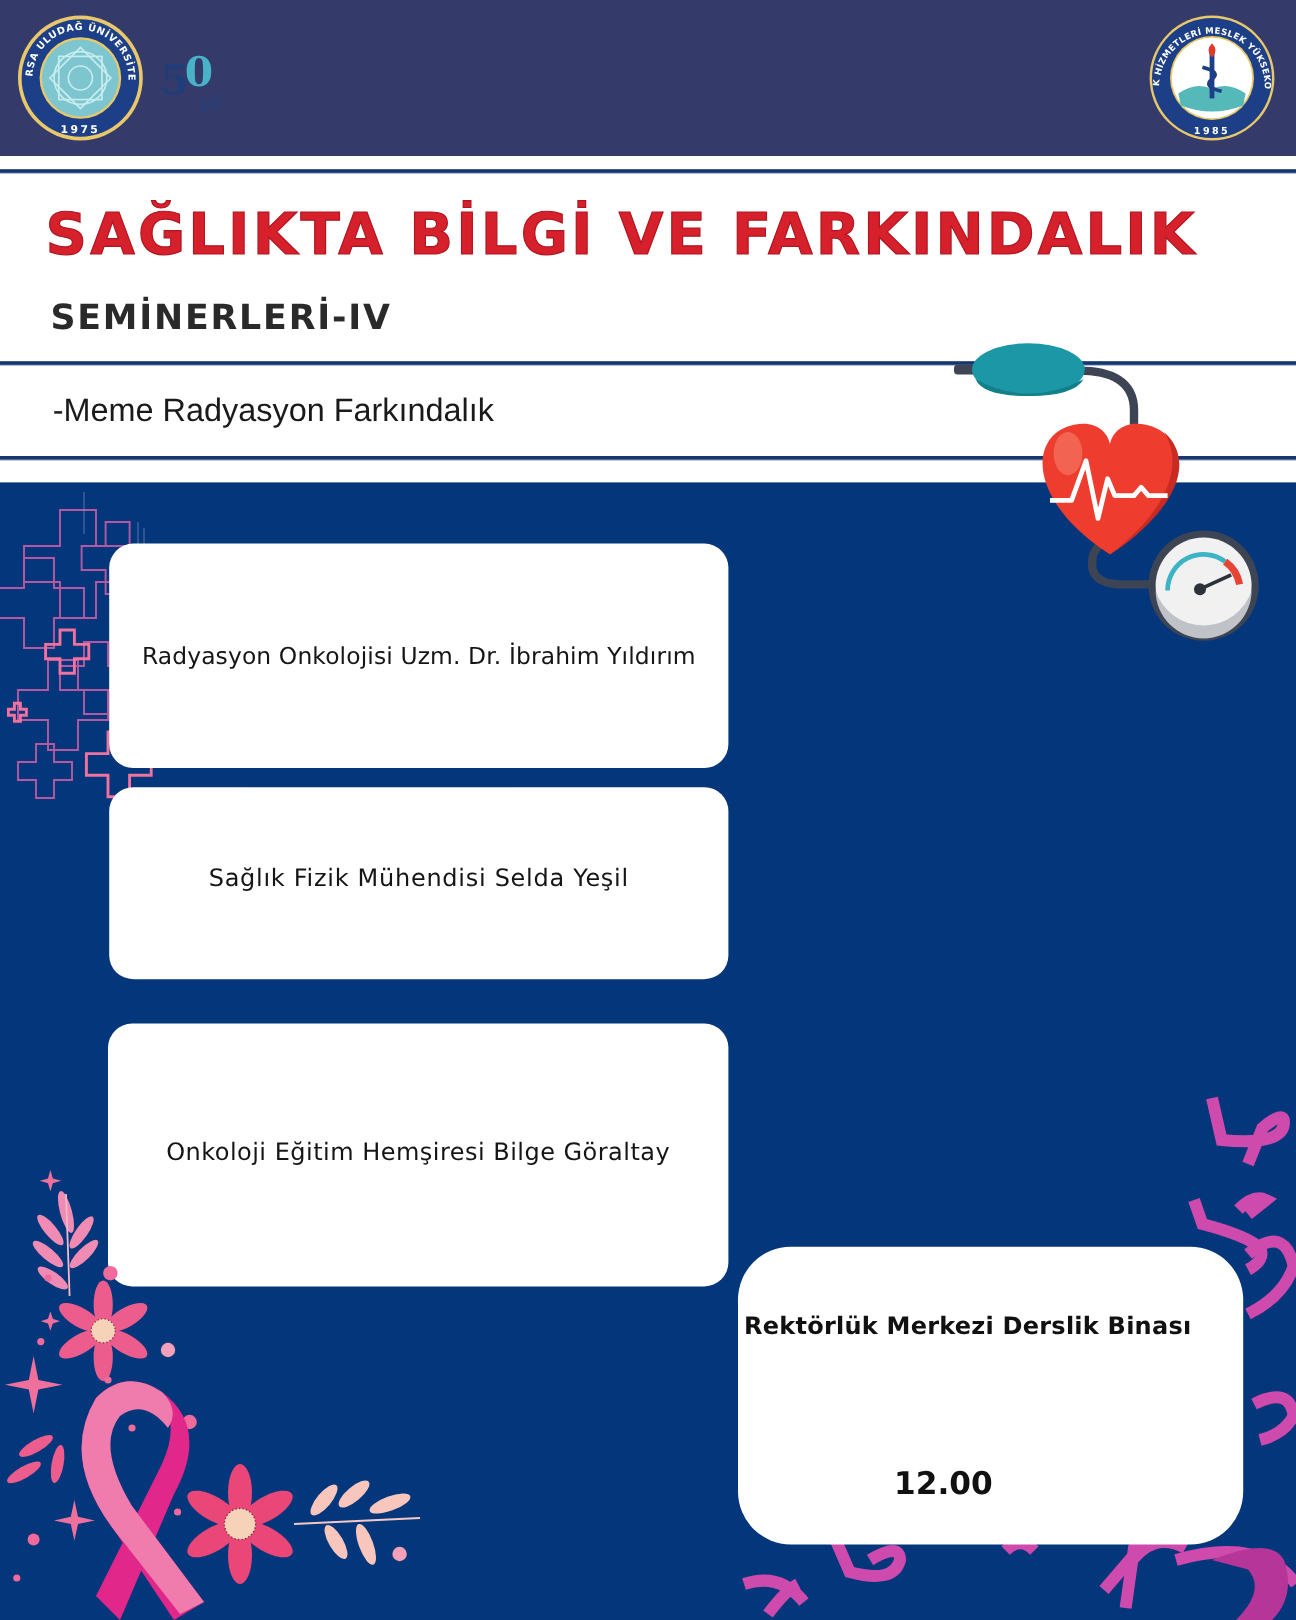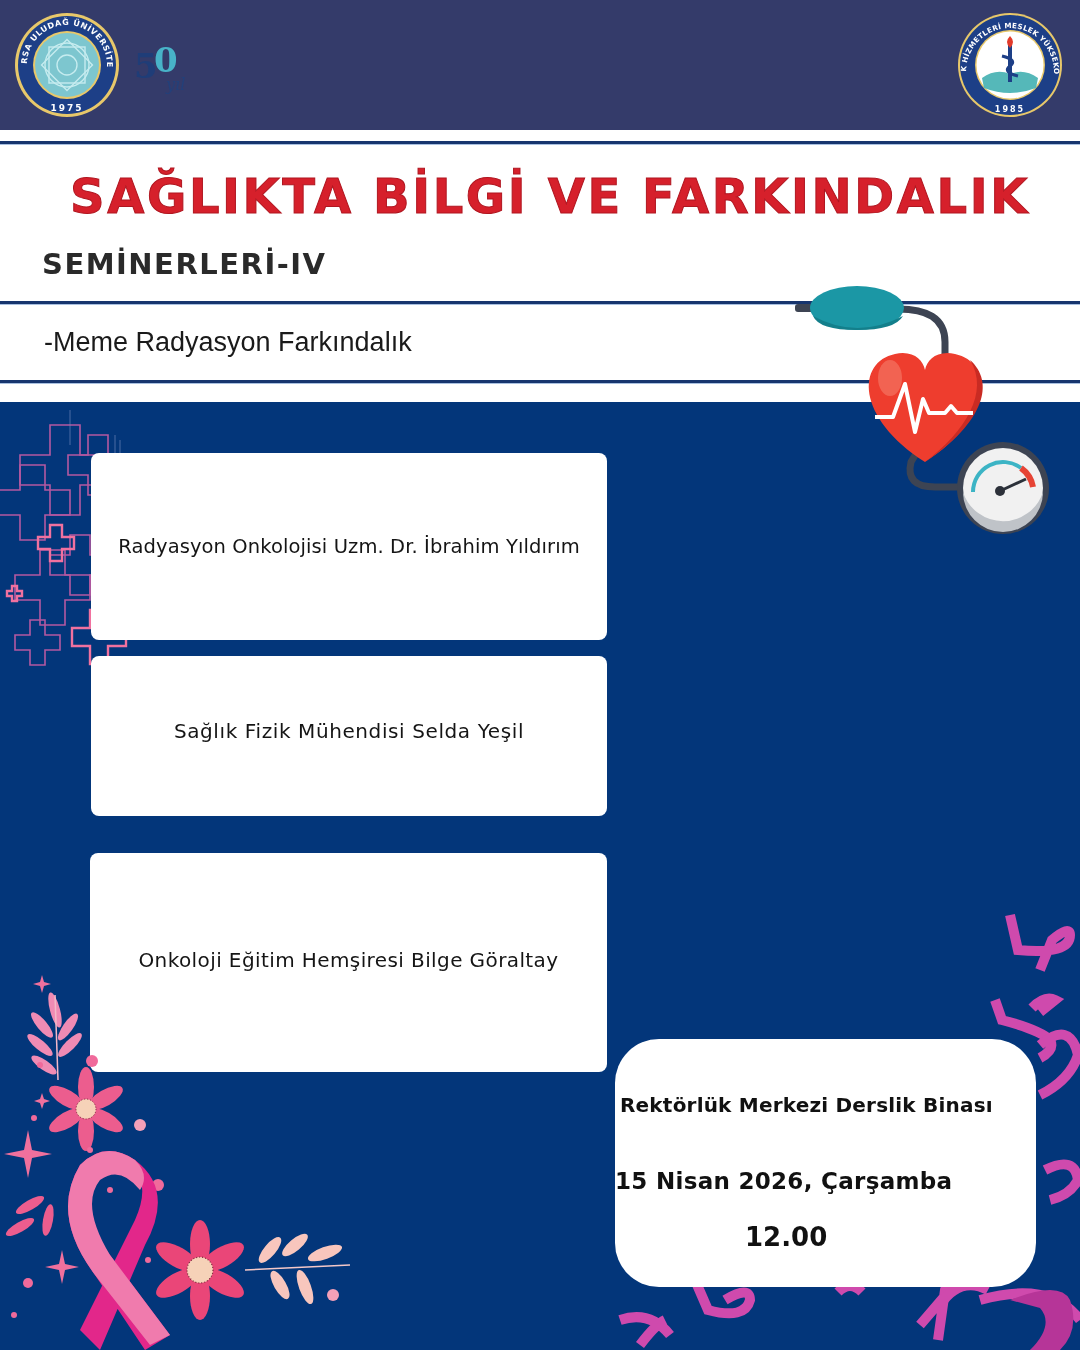--- a/index.html
+++ b/index.html
@@ -16,39 +16,39 @@
   .white-band { position: absolute; left: 0; top: 130px; width: 1080px; height: 272px; background: #ffffff; }
   .hline { position: absolute; left: 0; width: 1080px; height: 3px; background: #17356e; box-shadow: 0 1px 0 #a9c0e0; }
   .hl1 { top: 141px; }
   .hl2 { top: 301px; }
   .hl3 { top: 380px; }
 
   .title-main {
     position: absolute; left: 38px; top: 168px; width: 1010px;
     font-family: "DejaVu Sans", sans-serif; font-weight: bold;
     font-size: 48px; letter-spacing: 2.6px; color: #d6202b;
-    -webkit-text-stroke: 1px #b01620; white-space: nowrap; margin-left: 32px;
+    -webkit-text-stroke: 1px #b01620; white-space: nowrap;
   }
   .title-sub {
     position: absolute; left: 42px; top: 247px;
     font-family: "DejaVu Sans", sans-serif; font-weight: bold;
     font-size: 29px; letter-spacing: 1.5px; color: #2a2a2a;
     white-space: nowrap;
   }
   .topic {
     position: absolute; left: 44px; top: 327px;
     font-family: "Liberation Sans", sans-serif; font-size: 27px; color: #1a1a1a;
     white-space: nowrap;
   }
 
   .deco { position: absolute; }
   .deco svg { display: block; }
 
   .card {
-    position: absolute; background: #ffffff; border-radius: 8px;
+    position: absolute; background: #ffffff; border-radius: 20px;
     display: flex; align-items: center; justify-content: center;
   }
   .card span {
     font-family: "DejaVu Sans", sans-serif; font-size: 20px; color: #151515; white-space: nowrap;
   }
   .card1 { left: 91px; top: 453px; width: 516px; height: 187px; }
   .card1 span { font-size: 19.5px; letter-spacing: 0.1px; }
   .card2 { left: 91px; top: 656px; width: 516px; height: 160px; }
   .card2 span { letter-spacing: 0.6px; padding-left: 0px; margin-top: -10px; }
   .card3 { left: 90px; top: 853px; width: 517px; height: 219px; }
@@ -195,21 +195,20 @@
       <path d="M 320 445 L 350 410 Q 365 390 345 410 L 338 460"></path>
       <path d="M 340 425 Q 360 395 388 410"></path>
       <path d="M 380 420 Q 450 400 480 440"></path>
     </g>
     <path d="M 410 420 Q 460 400 470 420 Q 480 450 460 470 L 430 470 Q 455 445 440 428 Z" fill="#b63598"></path>
   </svg>
 </div>
 
 <div class="info-card">
   <div class="info-line info-venue">Rektörlük Merkezi Derslik Binası</div>
-  <div class="info-line info-date">15 Nisan 2026, Çarşamba</div>
   <div class="info-line info-time">12.00</div>
 </div>
 
 <div class="deco" style="left:0; top:965px;">
   <svg width="380" height="385" viewBox="0 0 380 385">
 
     <g fill="#f08bb4">
       <ellipse cx="55" cy="45" rx="5" ry="18" transform="rotate(-15 55 45)"></ellipse>
       <ellipse cx="42" cy="60" rx="5" ry="16" transform="rotate(-40 42 60)"></ellipse>
       <ellipse cx="68" cy="62" rx="5" ry="16" transform="rotate(35 68 62)"></ellipse>

